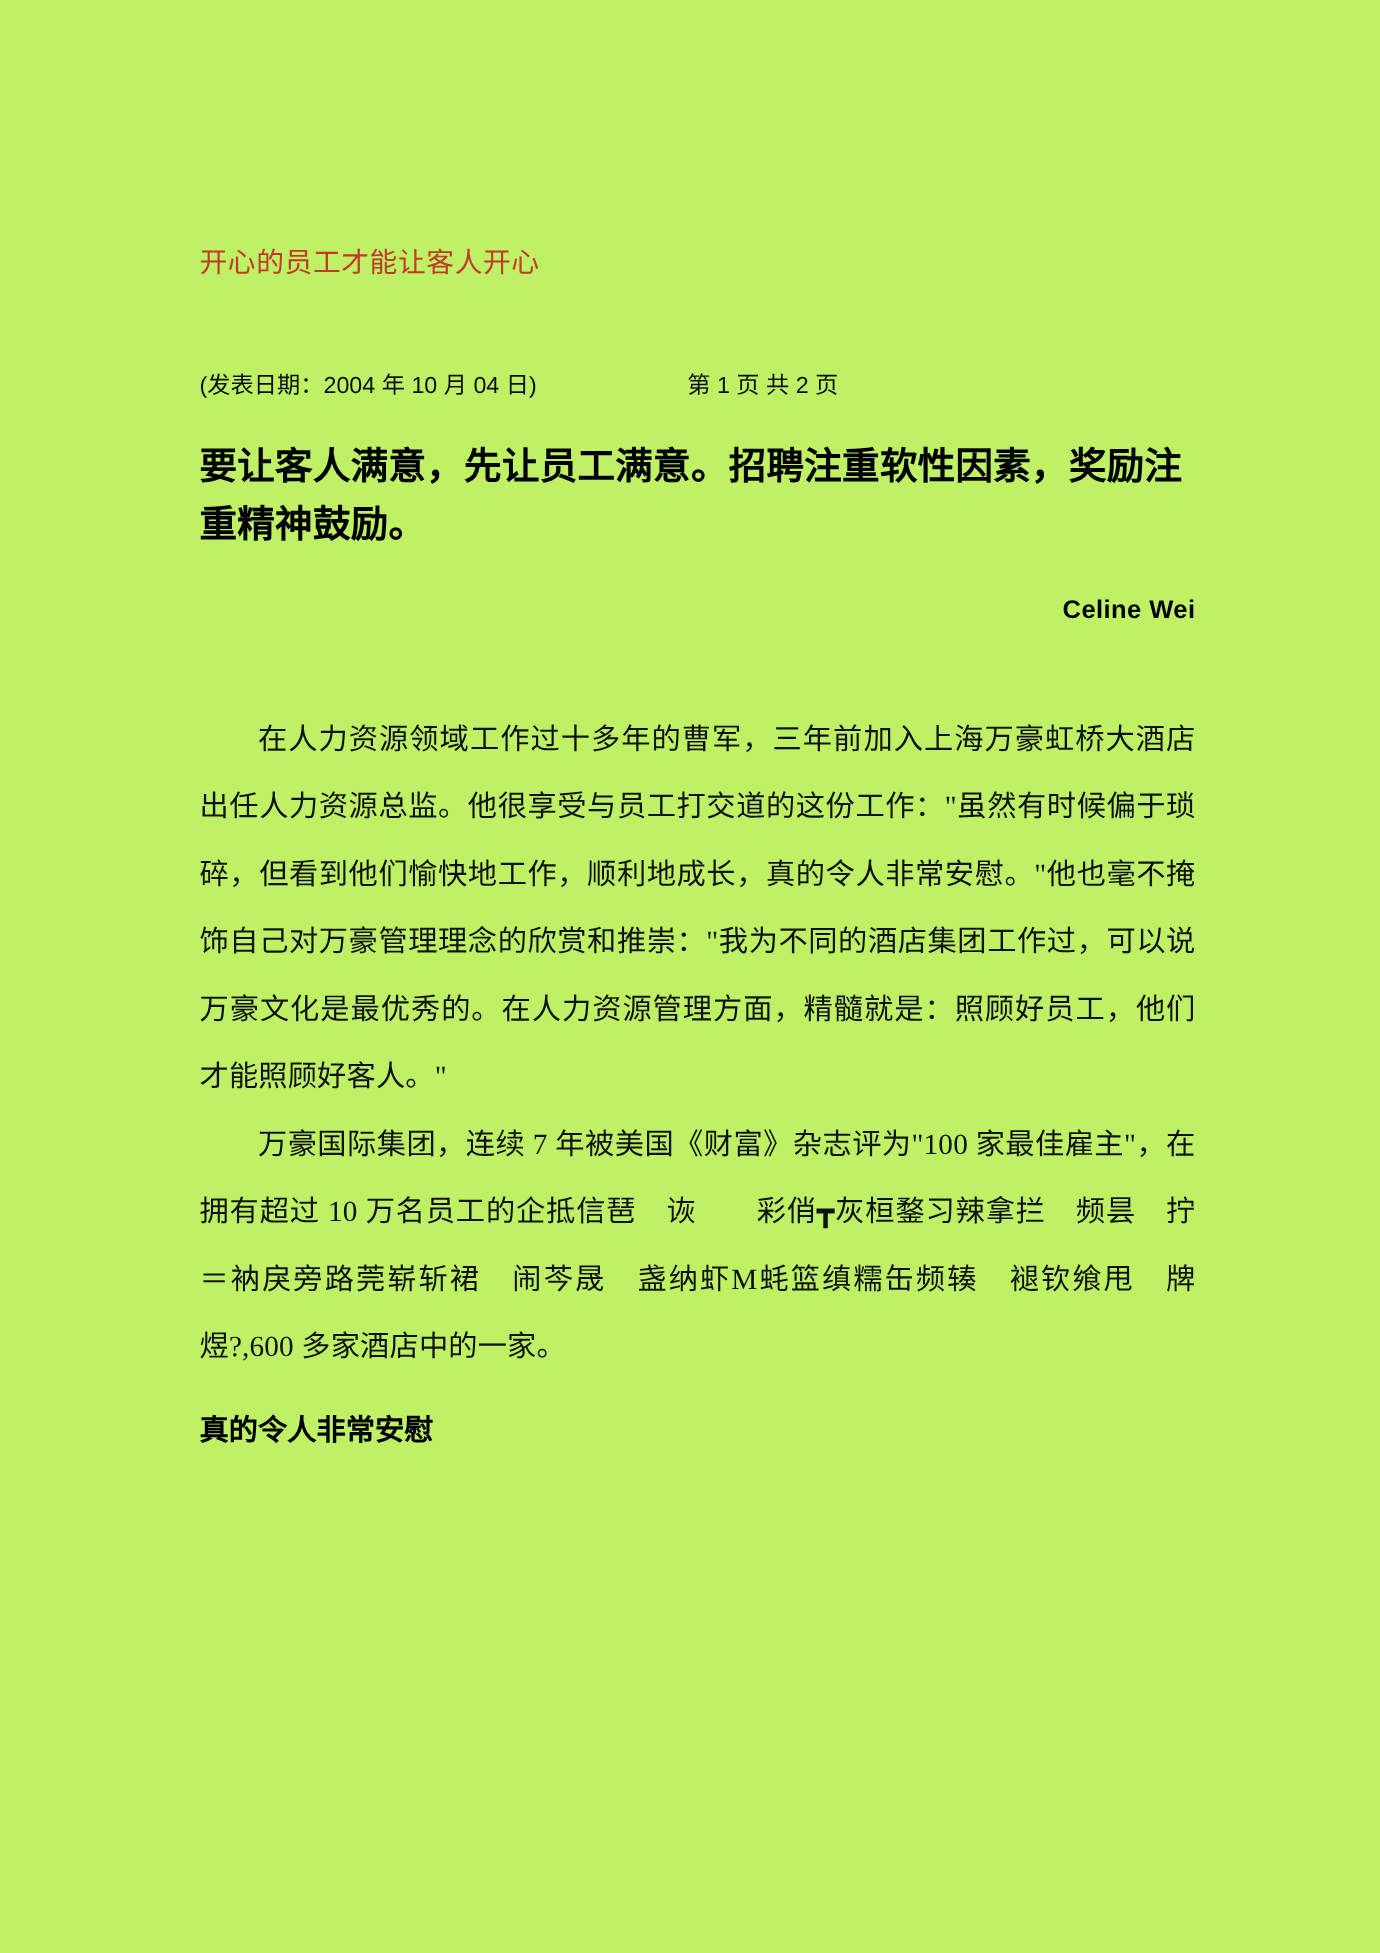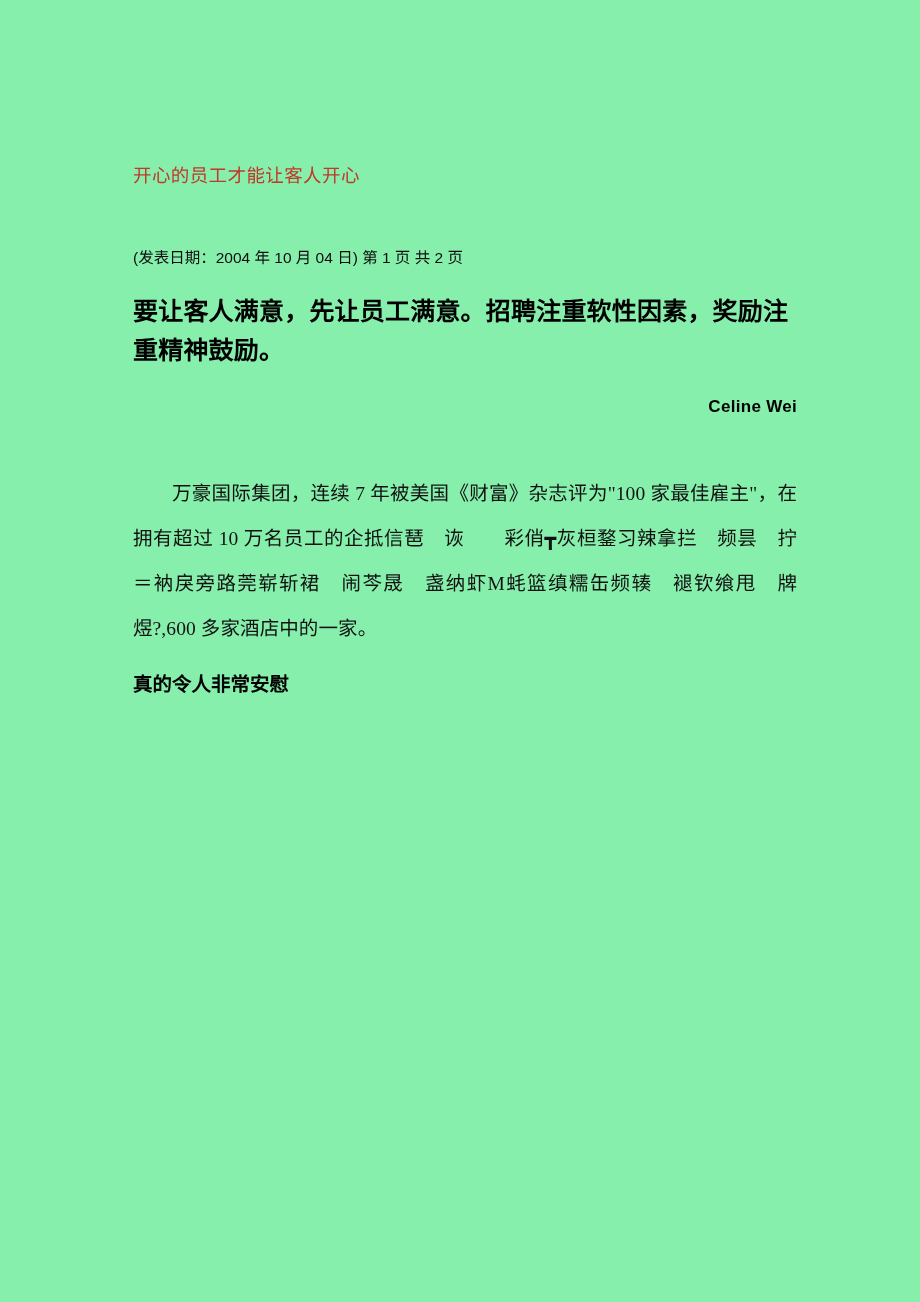--- a/index.html
+++ b/index.html
@@ -4,21 +4,21 @@
 <style>
   html, body {
     margin: 0;
     padding: 0;
     background: #ffffff;
   }
   .page {
     position: relative;
     width: 920px;
     height: 1302px;
-    background: #86efac;
+    background: #bef264;
     overflow: hidden;
     box-sizing: border-box;
   }
   .content {
     position: absolute;
     left: 133px;
     top: 0;
     width: 664px;
   }
 
@@ -40,20 +40,21 @@
     margin-top: 62px;
     font-family: "Liberation Sans", "DejaVu Sans", sans-serif;
     font-size: 15.5px;
     color: #0d0d0d;
     line-height: 1.2;
     white-space: nowrap;
   }
   .meta-date { display: inline-block; }
   .meta-pages {
     display: inline-block;
+    margin-left: 96px;
   }
 
   
   .subtitle {
     margin: 0;
     padding-top: 24px;
     font-family: "Liberation Serif", "DejaVu Serif", serif;
     font-weight: bold;
     font-size: 25px;
     line-height: 1.58;
@@ -116,19 +117,20 @@
     <div class="meta-line">
       <span class="meta-date">(发表日期：2004 年 10 月 04 日)</span>
       <span class="meta-pages">第 1 页 共 2 页</span>
     </div>
 
     <h2 class="subtitle">要让客人满意，先让员工满意。招聘注重软性因素，奖励注重精神鼓励。</h2>
 
     <div class="byline">Celine Wei</div>
 
     <div class="body-block">
+      <p class="para indent">在人力资源领域工作过十多年的曹军，三年前加入上海万豪虹桥大酒店出任人力资源总监。他很享受与员工打交道的这份工作："虽然有时候偏于琐碎，但看到他们愉快地工作，顺利地成长，真的令人非常安慰。"他也毫不掩饰自己对万豪管理理念的欣赏和推崇："我为不同的酒店集团工作过，可以说万豪文化是最优秀的。在人力资源管理方面，精髓就是：照顾好员工，他们才能照顾好客人。"</p>
       <p class="para indent">万豪国际集团，连续 7 年被美国《财富》杂志评为"100 家最佳雇主"，在拥有超过 10 万名员工的企抵信琶　诙　　彩俏┳灰桓鍪习辣拿拦　频昙　拧＝衲戾旁路莞崭斩裙　闹芩晟　盏纳虾M蚝篮缜糯缶频辏　褪钦飨甩　牌煜?,600 多家酒店中的一家。</p>
     </div>
 
     <h3 class="section-heading">真的令人非常安慰</h3>
 
   </div>
 </div>
 
 </body></html>

